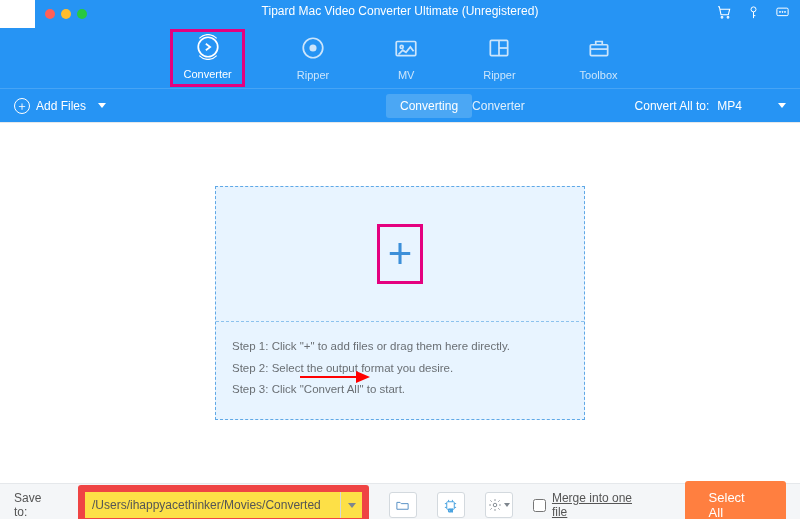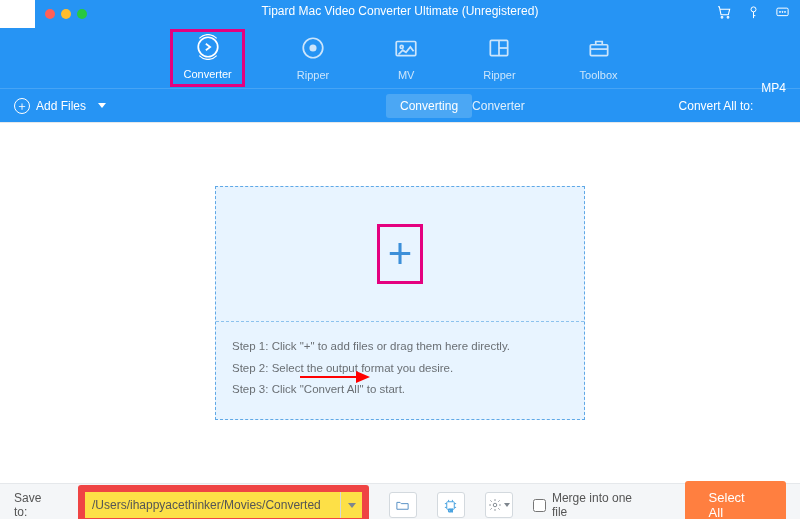--- a/index.html
+++ b/index.html
@@ -31,21 +31,21 @@
   .drop-upper { height: 135px; display: flex; align-items: center; justify-content: center; border-bottom: 1px dashed #8cc2ee; position: relative; }
   .plus-box { border: 3px solid #e4007f; padding: 6px 8px; display: flex; align-items: center; justify-content: center; }
   .big-plus { font-size: 42px; color: #3c8fd9; font-weight: 200; line-height: 1; }
   .drop-steps { padding: 14px 16px 18px 16px; color: #6a6f74; font-size: 11.5px; line-height: 1.9; }
   .red-arrow { position: absolute; left: 300px; top: 245px; }
   .bottom-bar { height: 42px; background: #f4f6f8; display: flex; align-items: center; padding: 0 14px; font-size: 12px; color: #555; gap: 20px; }
   .save-path { display: flex; align-items: center; gap: 0; border: 7px solid #ef4444; border-radius: 3px; background: #fde047; }
   .save-path input { border: none; font-size: 12px; padding: 5px 7px; width: 255px; outline: none; background: transparent; color: #555; }
   .save-path .dd { border-left: 1px solid #d3d9de; width: 22px; height: 26px; display: flex; align-items: center; justify-content: center; }
   .icon-btn { width: 28px; height: 26px; border: 1px solid #d3d9de; border-radius: 3px; display: flex; align-items: center; justify-content: center; background: #fff; }
-  .merge { margin-left: auto; display: flex; align-items: center; gap: 6px; color: #555; }
+  .merge { margin-left: auto; display: flex; align-items: center; gap: 6px; color: #555; text-decoration: underline; }
   .merge input[type="checkbox"] { width: 13px; height: 13px; }
   .convert-all-btn { background: #ff7f40; color: #fff; padding: 9px 24px; border-radius: 3px; font-size: 13px; margin-left: 14px; cursor: pointer; }
   .divider-line { height: 1px; background: #e5e8eb; }
 </style>
 </head>
 <body>
 
 <div class="titlebar">
   <div class="traffic-lights">
     <div class="light red"></div>
@@ -137,21 +137,21 @@
     <span class="plus-circle">＋</span>
     <span>Add Files</span>
     <span class="chevron-down"></span>
   </div>
   <div class="tab-switch">
     <span class="pill">Converting</span>
     <span class="plain">Converter</span>
   </div>
   <div class="convert-to">
     <span>Convert All to:</span>
-    <span style="display:flex;align-items:center;gap:30px;flex-direction:column;">
+    <span style="display:flex;align-items:center;gap:30px;">
       <span>MP4</span>
       <span class="chevron-down"></span>
     </span>
   </div>
 </div>
 
 <div class="divider-line"></div>
 
 <div class="dropzone-container">
   <svg class="red-arrow" width="70" height="18" viewBox="0 0 70 18">

